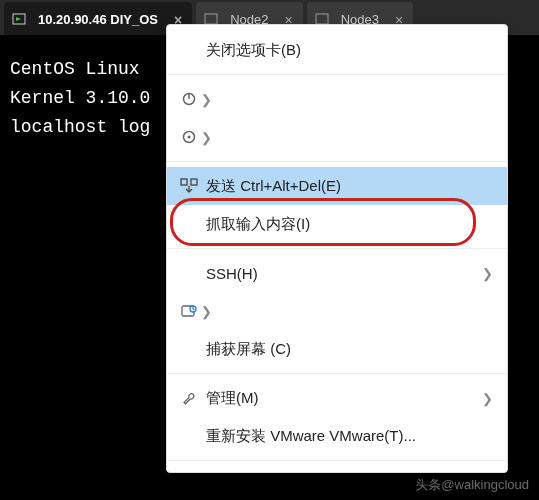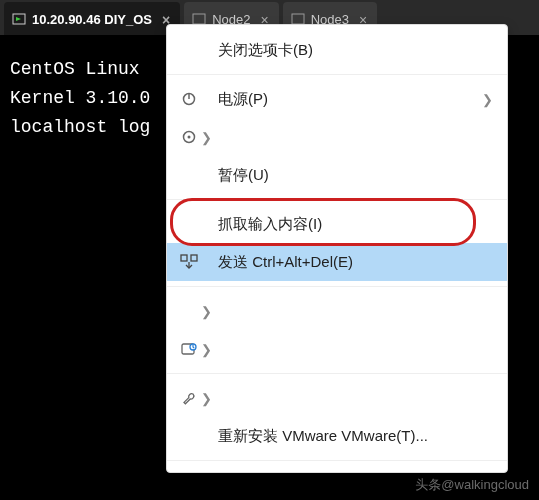--- a/index.html
+++ b/index.html
@@ -30,21 +30,21 @@
     
     .tab {
       display: flex;
       align-items: center;
       padding: 4px 10px 4px 8px;
       background: #3a3a3a;
       color: #ccc;
       font-size: 13px;
       border-top-left-radius: 4px;
       border-top-right-radius: 4px;
-      gap: 6px;
+      gap: 12px;
       min-width: 0;
       white-space: nowrap;
     }
     
     .tab.active {
       background: #1a1a1a;
       color: #fff;
       font-weight: bold;
     }
     
@@ -113,21 +113,21 @@
     .menu-icon {
       width: 24px;
       display: flex;
       align-items: center;
       justify-content: center;
       color: #666;
       flex-shrink: 0;
     }
     
     .menu-label {
-      margin-left: 17px;
+      margin-left: 5px;
       flex: 1;
     }
     
     .menu-arrow {
       color: #888;
       font-size: 13px;
     }
     
     .menu-divider {
       height: 1px;
@@ -208,85 +208,86 @@
 
   <div class="menu-divider"></div>
 
   <div class="menu-item">
     <span class="menu-icon">
       <svg width="16" height="16" viewBox="0 0 16 16">
           <circle cx="8" cy="8" r="5.5" fill="none" stroke="#666" stroke-width="1.5"></circle>
           <line x1="8" y1="2" x2="8" y2="8" stroke="#666" stroke-width="1.5"></line>
         </svg>
     </span>
-    <span class="menu-label">电源(P)</span>
     <span class="menu-arrow">❯</span>
   </div>
 
   <div class="menu-item">
     <span class="menu-icon">
       <svg width="16" height="16" viewBox="0 0 16 16">
           <circle cx="8" cy="8" r="5.5" fill="none" stroke="#666" stroke-width="1.5"></circle>
           <circle cx="8" cy="8" r="1.5" fill="#666"></circle>
         </svg>
     </span>
     <span class="menu-arrow">❯</span>
   </div>
 
-  <div class="menu-item">
-    <span class="menu-icon"></span>
-    <span class="menu-label">暂停(U)</span>
-  </div>
-
-  <div class="menu-divider"></div>
-
-  <div class="menu-item">
-    <span class="menu-icon"></span>
-    <span class="menu-label">抓取输入内容(I)</span>
-  </div>
+
+  <div class="menu-divider"></div>
 
   <div class="menu-item highlighted">
     <span class="menu-icon">
       <svg width="18" height="16" viewBox="0 0 18 16">
         <rect x="1" y="1" width="6" height="6" fill="none" stroke="#444" stroke-width="1.3"></rect>
         <rect x="11" y="1" width="6" height="6" fill="none" stroke="#444" stroke-width="1.3"></rect>
         <line x1="9" y1="8" x2="9" y2="14" stroke="#444" stroke-width="1.3"></line>
         <polyline points="6,11 9,14 12,11" fill="none" stroke="#444" stroke-width="1.3"></polyline>
       </svg>
     </span>
     <span class="menu-label">发送 Ctrl+Alt+Del(E)</span>
   </div>
 
-  <div class="menu-divider"></div>
-
-  <div class="menu-item">
-    <span class="menu-icon"></span>
+  <div class="menu-item">
+    <span class="menu-icon"></span>
+    <span class="menu-label">抓取输入内容(I)</span>
+  </div>
+
+  <div class="menu-divider"></div>
+
+  <div class="menu-item">
+    <span class="menu-icon"></span>
+    <span class="menu-label">SSH(H)</span>
     <span class="menu-arrow">❯</span>
   </div>
 
   <div class="menu-item">
     <span class="menu-icon">
       <svg width="16" height="16" viewBox="0 0 16 16">
           <rect x="1" y="3" width="12" height="10" rx="1.5" fill="none" stroke="#666" stroke-width="1.3"></rect>
           <circle cx="12" cy="6" r="3" fill="#fff" stroke="#2a7fd4" stroke-width="1.3"></circle>
           <path d="M12 4v2l1.2 1.2" stroke="#2a7fd4" stroke-width="1.2" fill="none"></path>
         </svg>
     </span>
     <span class="menu-arrow">❯</span>
   </div>
 
+  <div class="menu-item">
+    <span class="menu-icon"></span>
+    <span class="menu-label">捕获屏幕 (C)</span>
+  </div>
 
   <div class="menu-divider"></div>
 
   <div class="menu-item">
     <span class="menu-icon">
       <svg width="16" height="16" viewBox="0 0 16 16">
           <path d="M12 4a3 3 0 0 0-4.2 3.6L3 12.4l1.4 1.4 4.8-4.8A3 3 0 0 0 12 4z" fill="none" stroke="#666" stroke-width="1.3"></path>
         </svg>
     </span>
+    <span class="menu-label">管理(M)</span>
     <span class="menu-arrow">❯</span>
   </div>
 
   <div class="menu-item">
     <span class="menu-icon"></span>
     <span class="menu-label">重新安装 VMware VMware(T)...</span>
   </div>
 
   <div class="menu-divider"></div>
 

